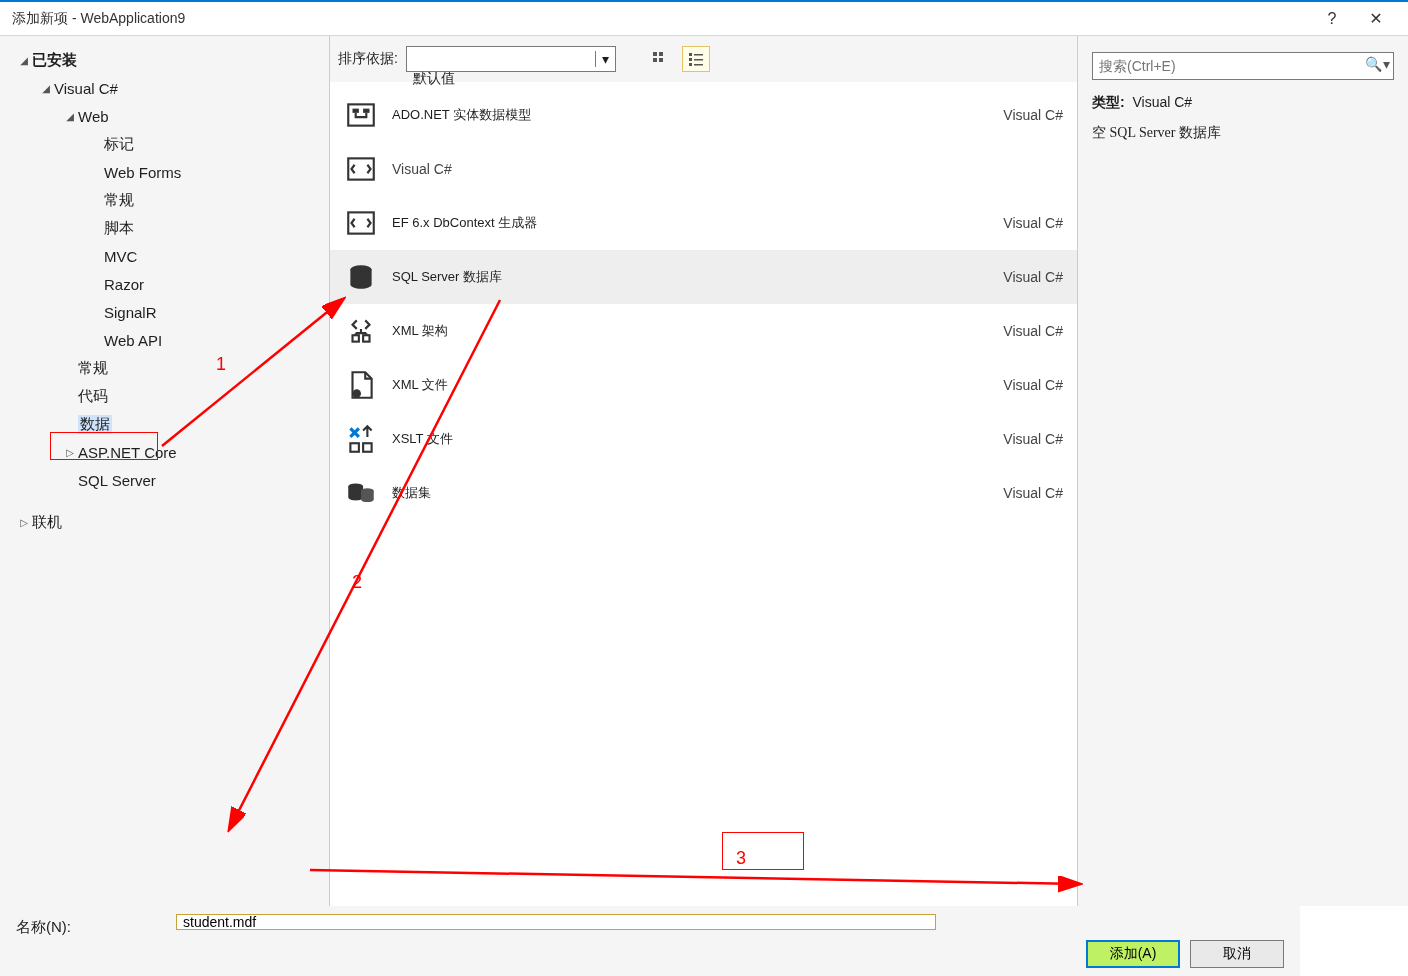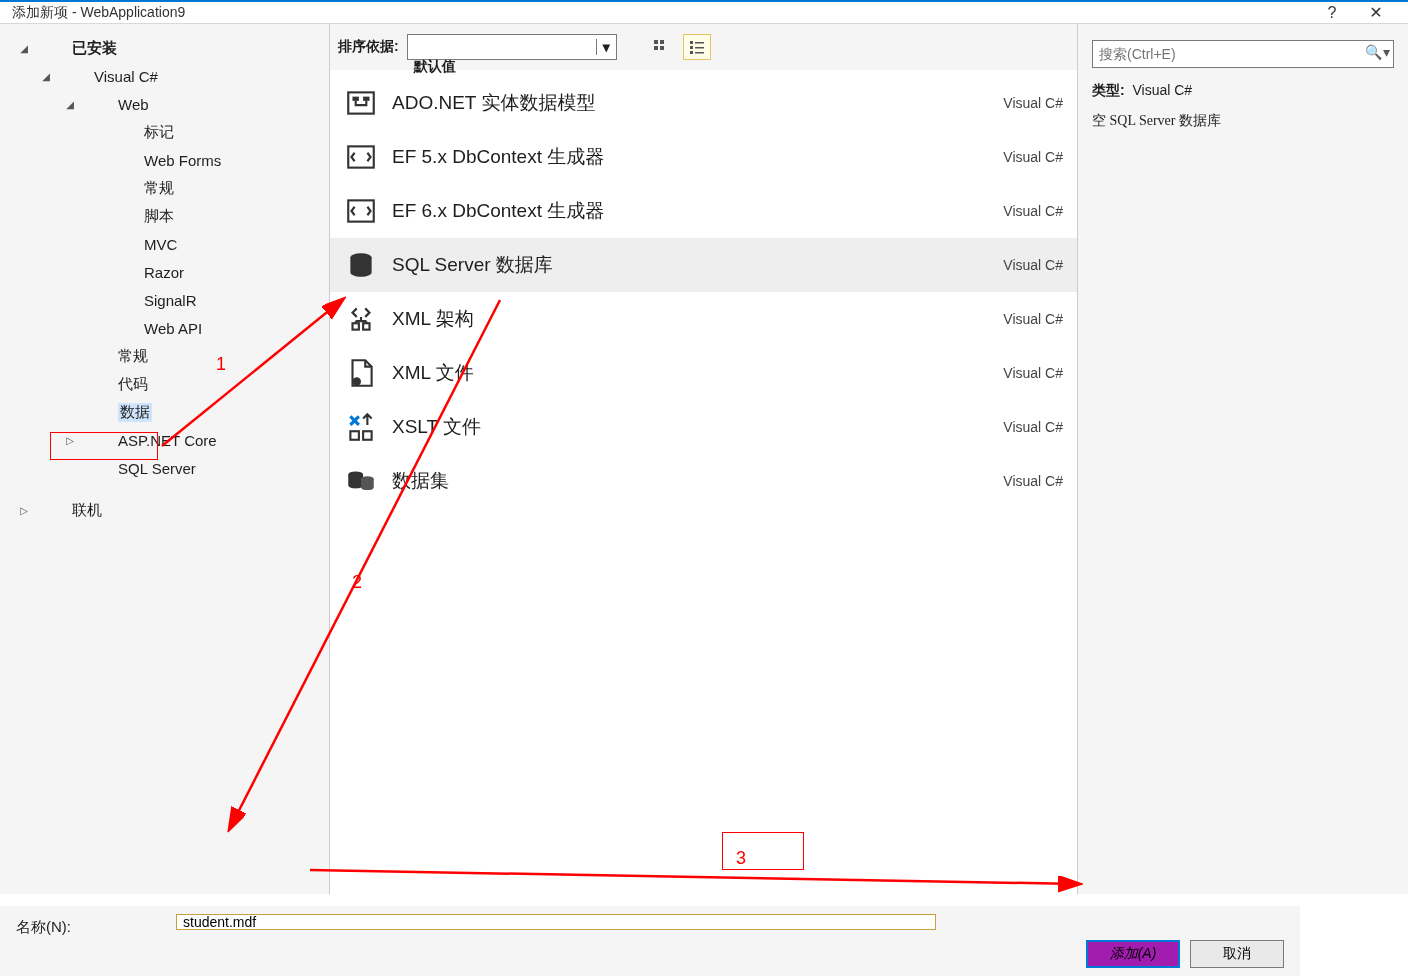--- a/index.html
+++ b/index.html
@@ -1,70 +1,70 @@
 <!DOCTYPE html>
 <html><head>
 <meta charset="utf-8">
 <style>
 * { box-sizing: border-box; margin: 0; padding: 0; font-family: "Microsoft YaHei", "Segoe UI", sans-serif; }
 body { width: 1408px; height: 976px; background: #fff; font-size: 14px; color: #1e1e1e; position: relative; overflow: hidden; }
 
-.titlebar { height: 24px; display: flex; align-items: center; padding: 0 10px; border-bottom: 1px solid #d8d8d8; border-top: 2px solid #0078d4;}
+.titlebar { height: 36px; display: flex; align-items: center; padding: 0 10px; border-bottom: 1px solid #d8d8d8; border-top: 2px solid #0078d4;}
 .titlebar .title { flex: 1; font-size: 14px; color: #333; padding-left:2px;}
 .titlebar .help, .titlebar .close { width: 44px; text-align: center; font-size: 16px; color: #333; cursor: pointer; }
 
 .main { display: flex; height: 870px; }
 
 
 .tree-panel { width: 330px; border-right: 1px solid #ccc; padding-top: 10px; background:#f5f5f5; }
 .tree-panel .tree { padding-left: 6px; }
 .tree-item { display: flex; align-items: center; height: 28px; cursor: pointer; color:#1e1e1e; }
 .tree-item .tw { width:16px; display:inline-block; text-align:center; font-size:10px; color:#555;}
 .tree-item.bold > .lbl { font-weight: 600; }
 .in0 { padding-left: 10px; }
 .in1 { padding-left: 32px; }
 .in2 { padding-left: 56px; }
 .in3 { padding-left: 82px; }
 .tree-item.sel .lbl { background:#cfe4fb; padding:0 2px;}
-.lbl { font-size: 15px; margin-left: 40px; }
+.lbl { font-size: 15px; }
 .annot-box { border:1px solid #ff0000; position:absolute; }
 
 
 .center { flex: 1; display:flex; flex-direction:column; border-right:1px solid #ccc; background:#fff;}
-.toolbar { height:46px; display:flex; align-items:center; gap:8px; padding:0 8px; background:#f5f5f5;font-weight:bold;}
+.toolbar { height:46px; display:flex; align-items:center; gap:8px; padding:0 8px; background:#f5f5f5;}
 .toolbar .lblsort { font-size:14px; color:#1e1e1e;}
 .sort-combo { display:flex; align-items:center; border:1px solid #7a7a7a; height:26px; width:210px; background:#fff;}
 .sort-combo .val { flex:1; padding:0 6px; font-size:14px;margin-top:40px;}
 .sort-combo .dd { width:20px; text-align:center; border-left:1px solid #7a7a7a;}
 .vbtn { width:28px; height:26px; display:flex; align-items:center; justify-content:center; border:1px solid transparent;}
 .vbtn.active { border:1px solid #e5c365; background:#fffde8;}
 .vbtn svg { width:16px; height:16px;}
 .template-list { flex:1; overflow:auto; padding:6px 0;}
 .trow { display:flex; align-items:center; height:54px; padding:0 14px; cursor:pointer;}
 .trow .ticon { width:34px; height:34px; margin-right:14px; display:flex; align-items:center; justify-content:center;}
-.trow .tname { flex:1; font-size:19px;}
+.trow .tname { flex:1; font-size:13px;}
 .trow .tlang { font-size:14px; color:#444;}
 .trow.sel { background:#eeeeee;}
 
 
 .right { width:330px; padding:16px 14px; background:#f5f5f5;}
 .search-wrap { position:relative; margin-bottom:14px;}
 .search-wrap input { width:100%; height:28px; border:1px solid #7a7a7a; padding:0 26px 0 6px; font-size:14px; color:#7f1d1d;}
 .search-wrap .sicon { position:absolute; right:4px; top:4px; font-size:14px; color:#555;}
 .right .typelbl { font-size:14px;}
 .right .typelbl b { font-weight:600;}
 .right .desc { margin-top:12px; font-size:14px;font-family:Liberation Serif, serif;}
 
 
 .bottom { position:absolute; left:0; bottom:0; width:1300px; height:70px; background:#f5f5f5; display:flex; align-items:flex-start; padding:8px 16px; gap:10px;}
 .bottom .namelbl { width:150px; font-size:15px; padding-top:4px;}
 .bottom .nameinput { width:760px; height:16px; border:1px solid #c9a13b; padding:0 6px; font-size:14px; background:#fff;}
 .btnrow { position:absolute; right:16px; bottom:8px; display:flex; gap:10px;}
 .winbtn { min-width:94px; height:28px; border:1px solid #7a7a7a; background:#e9e9e9; font-size:14px; cursor:pointer;}
-.winbtn.primary { border:2px solid #0078d4; background:#a21caf;font-style:italic;}
+.winbtn.primary { border:2px solid #0078d4; background:#bef264;}
 
 
 .arrow { position:absolute; stroke:#ff0000; fill:#ff0000;}
 .ann-num { position:absolute; color:#ff0000; font-size:18px;}
 </style>
 </head>
 <body>
 
 <div class="titlebar">
   <div class="title">添加新项 - WebApplication9</div>
@@ -189,21 +189,20 @@
         <div class="tname">ADO.NET 实体数据模型</div>
         <div class="tlang">Visual C#</div>
       </div>
       <div class="trow">
         <div class="ticon">
             <svg viewBox="0 0 32 32">
               <rect x="4" y="6" width="24" height="20" fill="none" stroke="#333" stroke-width="2"></rect>
               <path d="M10 12l-3 4 3 4M22 12l3 4-3 4" stroke="#333" stroke-width="2" fill="none"></path>
             </svg>
           </div>
-        <div class="tname">EF 5.x DbContext 生成器</div>
         <div class="tlang">Visual C#</div>
       </div>
       <div class="trow">
         <div class="ticon">
             <svg viewBox="0 0 32 32">
               <rect x="4" y="6" width="24" height="20" fill="none" stroke="#333" stroke-width="2"></rect>
               <path d="M10 12l-3 4 3 4M22 12l3 4-3 4" stroke="#333" stroke-width="2" fill="none"></path>
             </svg>
           </div>
         <div class="tname">EF 6.x DbContext 生成器</div>

